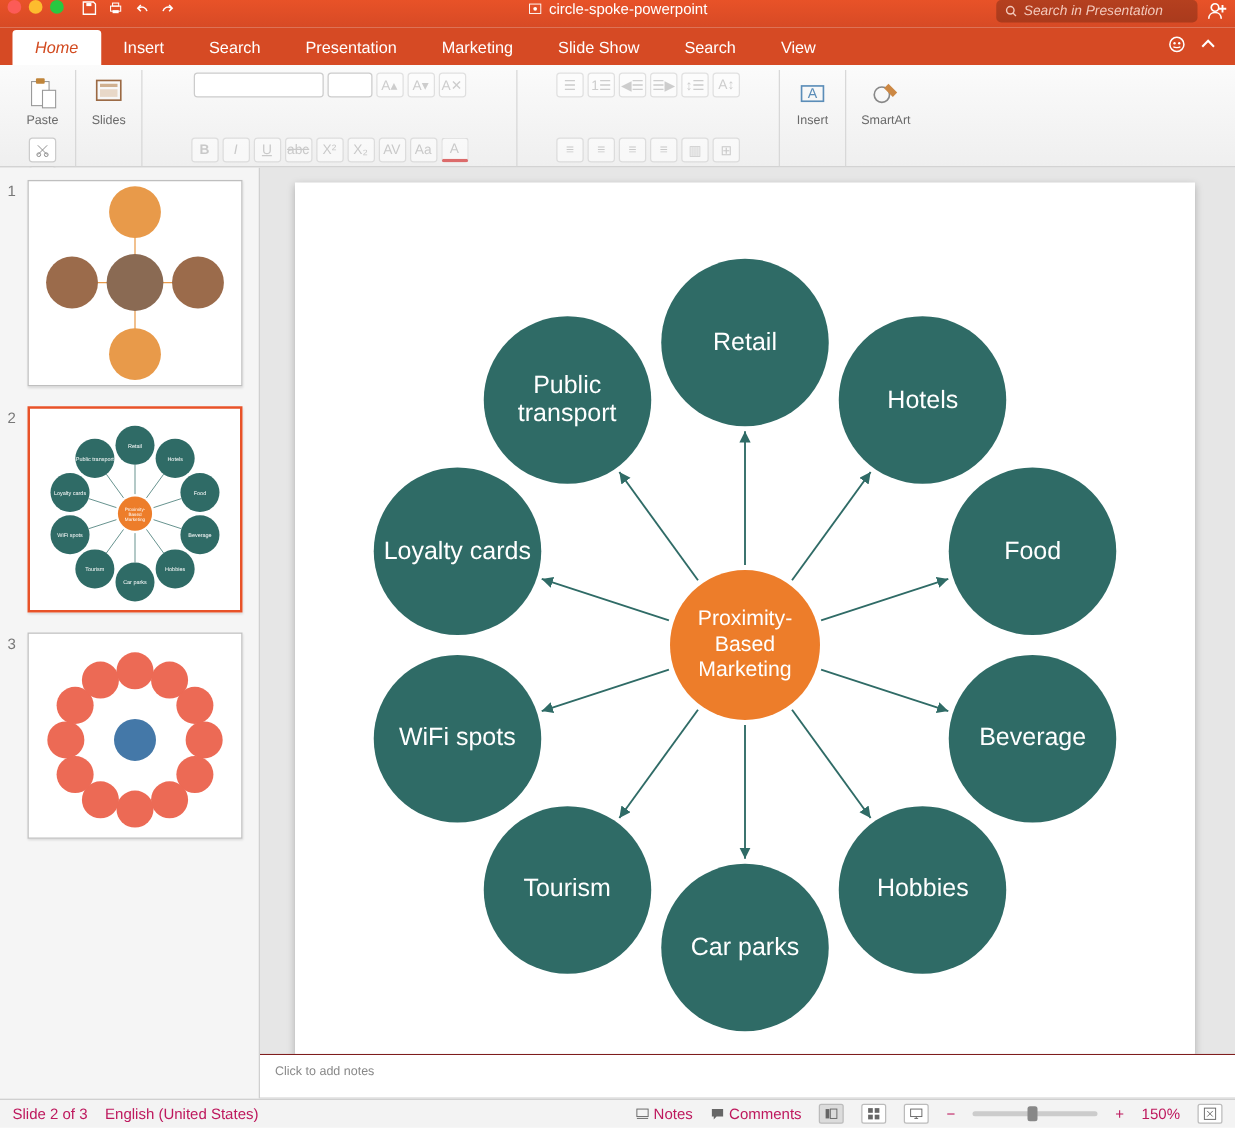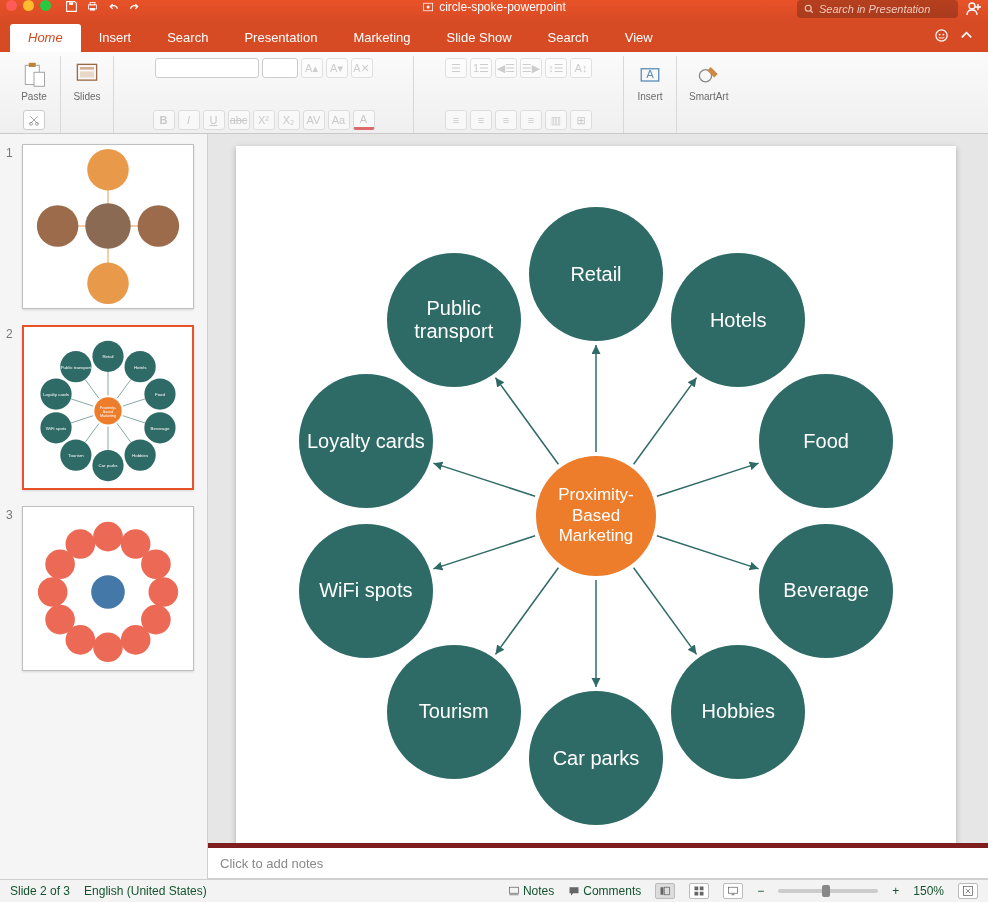--- a/index.html
+++ b/index.html
@@ -51,24 +51,24 @@
 
 .canvaswrap{ flex:1; display:flex; flex-direction:column; }
 .canvasbg{ flex:1; background:#e6e6e6; position:relative; overflow:hidden;}
 .slide{ position:absolute; left:28px; top:12px; width:720px; height:740px; background:#fff; box-shadow:0 2px 6px rgba(0,0,0,.25); }
 
 
 .spokehub{ position:absolute; width:120px; height:120px; border-radius:50%; background:#ed7d2a; color:#fff; display:flex; align-items:center; justify-content:center; text-align:center; font-size:17px; line-height:1.2; left:300px; top:310px; font-family:Verdana,Arial,sans-serif;}
 .spoke{ position:absolute; width:134px; height:134px; border-radius:50%; background:#2f6b66; color:#fff; display:flex; align-items:center; justify-content:center; text-align:center; font-size:20px; line-height:1.15; font-family:Verdana,Arial,sans-serif;}
 
 
-.notes{ height:36px; background:#fff; border-top:5px solid #7f1d1d; border-bottom:1px solid #d0d0d0; padding:8px 12px; font-size:13px; color:#888; }
-
-
-.status{ height:23px; background:#f3f3f3; border-top:1px solid #d0d0d0; display:flex; align-items:center; font-size:12px; color:#14532d; padding:0 10px; gap:14px;}
+.notes{ height:36px; background:#fff; border-top:1px solid #7f1d1d; border-bottom:1px solid #d0d0d0; padding:8px 12px; font-size:10px; color:#888; }
+
+
+.status{ height:23px; background:#f3f3f3; border-top:1px solid #d0d0d0; display:flex; align-items:center; font-size:12px; color:#be185d; padding:0 10px; gap:14px;}
 .status .spacer{flex:1}
 .status .vbtn{ width:20px; height:16px; border:1px solid #bbb; background:#fff; border-radius:2px; display:inline-flex;align-items:center;justify-content:center;}
 .status .vbtn.active{background:#dcdcdc}
 .status svg{width:12px;height:12px;fill:#666}
 .slider{ width:100px; height:4px; background:#ccc; position:relative; border-radius:2px;}
 .slider .hndl{ position:absolute; width:8px; height:12px; background:#888; top:-4px; left:44px; border-radius:2px;}
 
 
 .mini svg{position:absolute;left:0;top:0;width:100%;height:100%}
 </style>

